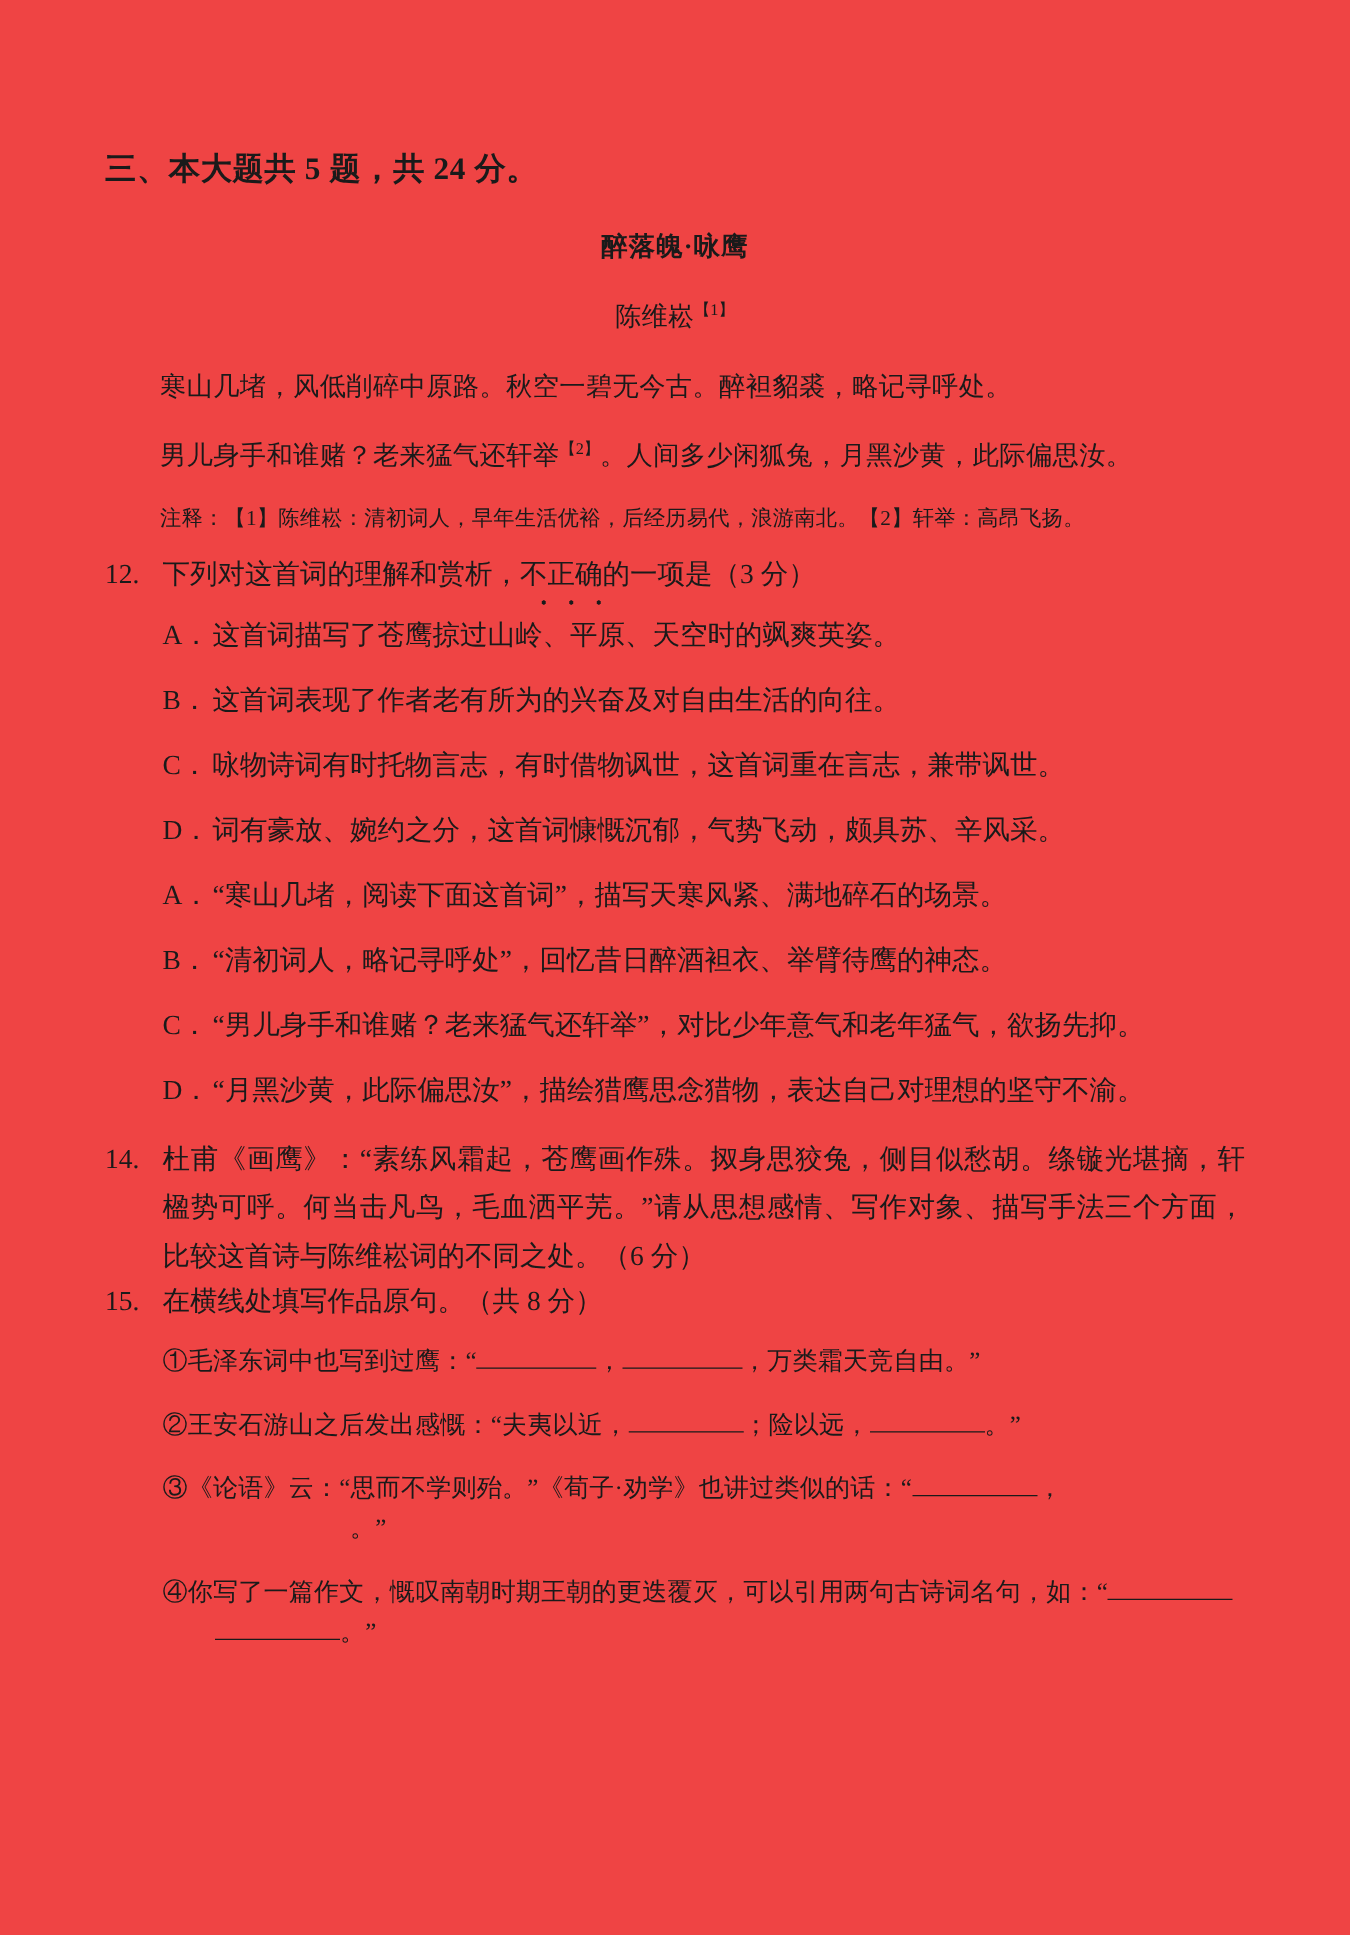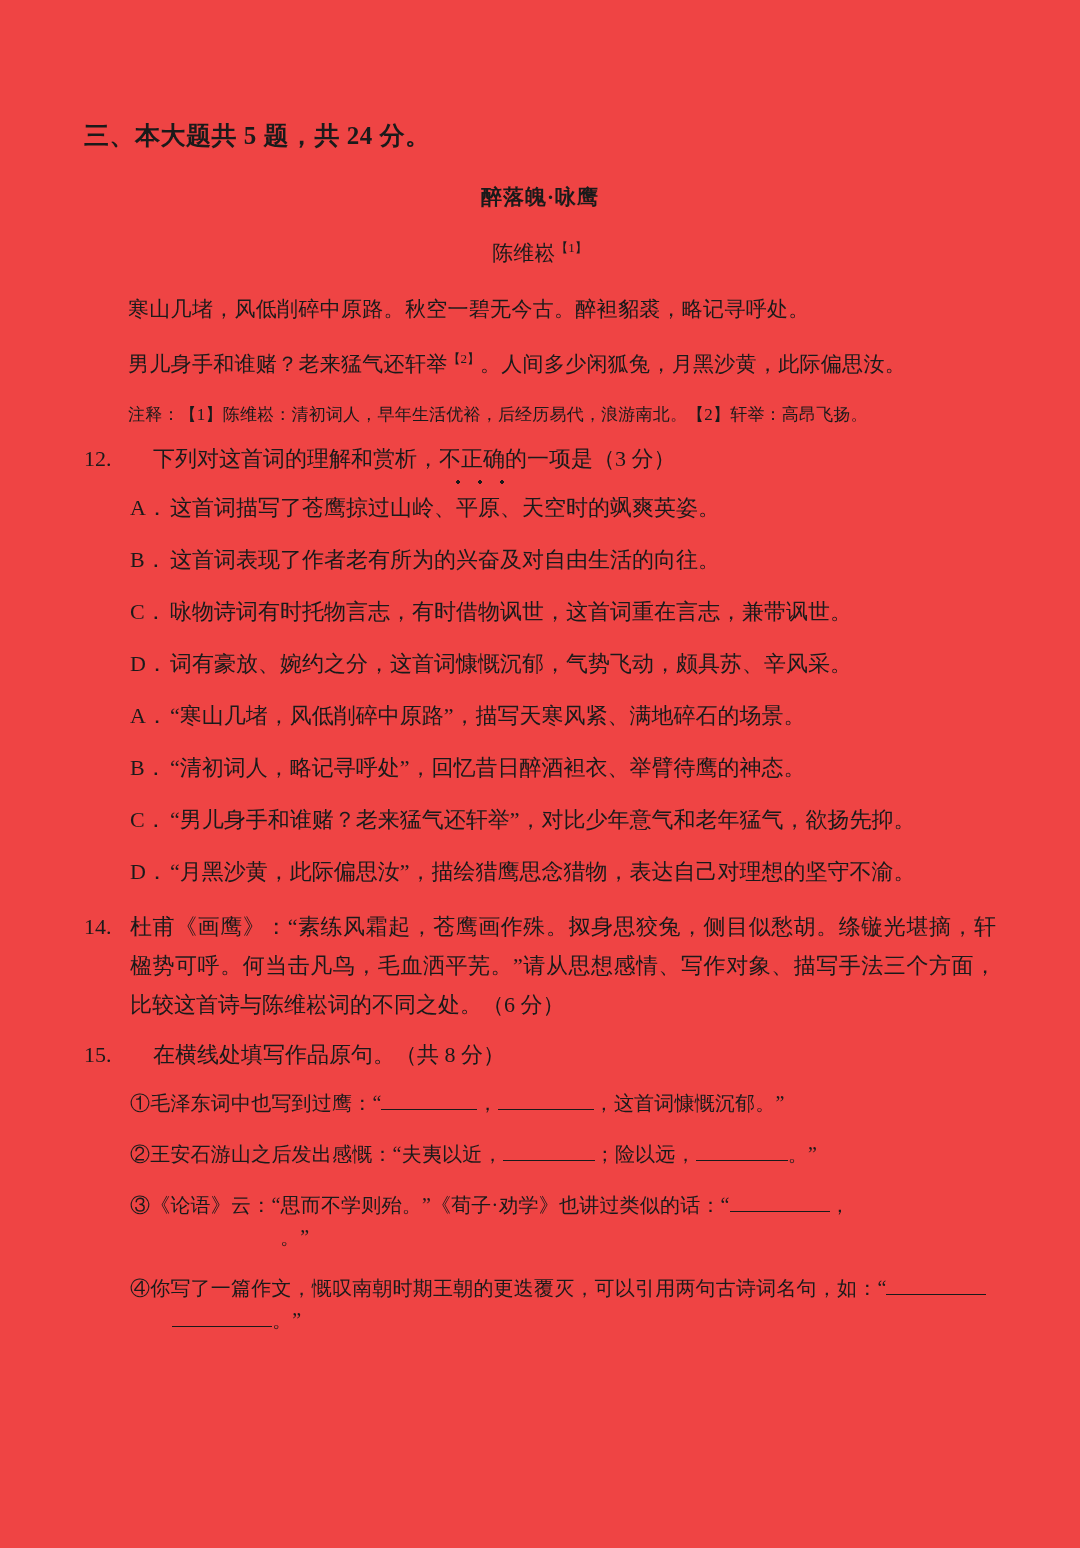--- a/index.html
+++ b/index.html
@@ -81,21 +81,20 @@
 
   
   .question {
     margin: 0 0 6px 0;
   }
   .q-stem {
     display: flex;
     font-size: 22px;
     line-height: 1.5;
     margin-bottom: 16px;
-    gap: 23px;
   }
   .q-num {
     flex: 0 0 auto;
     width: 46px;
     font-family: "Liberation Serif", serif;
   }
   .q-text {
     flex: 1 1 auto;
   }
   .emph-dots {
@@ -132,21 +131,20 @@
   }
   .opt-body {
     flex: 1 1 auto;
   }
 
   
   .q-long {
     display: flex;
     font-size: 22px;
     line-height: 1.78;
-    margin-bottom: 14px;
   }
   .q-long .q-body {
     flex: 1 1 auto;
     text-align: justify;
     text-justify: inter-ideograph;
   }
 
   
   .fill-list {
     margin: 0;
@@ -231,21 +229,21 @@
           <span class="opt-label">D．</span>
           <span class="opt-body">词有豪放、婉约之分，这首词慷慨沉郁，气势飞动，颇具苏、辛风采。</span>
         </li>
       </ul>
     </div>
 
     <div class="question">
       <ul class="options">
         <li class="option">
           <span class="opt-label">A．</span>
-          <span class="opt-body">“寒山几堵，风低削碎中原路”，描写天寒风紧、满地碎石的场景。</span>
+          <span class="opt-body">“寒山几堵，阅读下面这首词”，描写天寒风紧、满地碎石的场景。</span>
         </li>
         <li class="option">
           <span class="opt-label">B．</span>
           <span class="opt-body">“清初词人，略记寻呼处”，回忆昔日醉酒袒衣、举臂待鹰的神态。</span>
         </li>
         <li class="option">
           <span class="opt-label">C．</span>
           <span class="opt-body">“男儿身手和谁赌？老来猛气还轩举”，对比少年意气和老年猛气，欲扬先抑。</span>
         </li>
         <li class="option">
@@ -260,21 +258,21 @@
       <span class="q-body">杜甫《画鹰》：“素练风霜起，苍鹰画作殊。㧐身思狡兔，侧目似愁胡。绦镟光堪摘，轩楹势可呼。何当击凡鸟，毛血洒平芜。”请从思想感情、写作对象、描写手法三个方面，比较这首诗与陈维崧词的不同之处。（6 分）</span>
     </div>
 
     <div class="question">
       <div class="q-stem">
         <span class="q-num">15.</span>
         <span class="q-text">在横线处填写作品原句。（共 8 分）</span>
       </div>
 
       <ul class="fill-list">
-        <li class="fill-item"><span>①</span><span>毛泽东词中也写到过鹰：“</span><span class="blank blank-w1"></span><span>，</span><span class="blank blank-w1"></span><span>，这首词慷慨沉郁。”</span></li>
+        <li class="fill-item"><span>①</span><span>毛泽东词中也写到过鹰：“</span><span class="blank blank-w1"></span><span>，</span><span class="blank blank-w1"></span><span>，万类霜天竞自由。”</span></li>
 
         <li class="fill-item"><span>②</span><span>王安石游山之后发出感慨：“夫夷以近，</span><span class="blank blank-w2"></span><span>；险以远，</span><span class="blank blank-w2"></span><span>。”</span></li>
 
         <li class="fill-item"><span>③</span><span>《论语》云：“思而不学则殆。”《荀子·劝学》也讲过类似的话：“</span><span class="blank blank-w3"></span><span>，</span><span class="blank-gap"></span><span>。”</span></li>
 
         <li class="fill-item"><span>④</span><span>你写了一篇作文，慨叹南朝时期王朝的更迭覆灭，可以引用两句古诗词名句，如：“</span><span class="blank blank-w3"></span><span></span>
           <div class="fill-cont"><span class="blank blank-w3"></span><span>。”</span></div>
         </li>
       </ul>
     </div>

